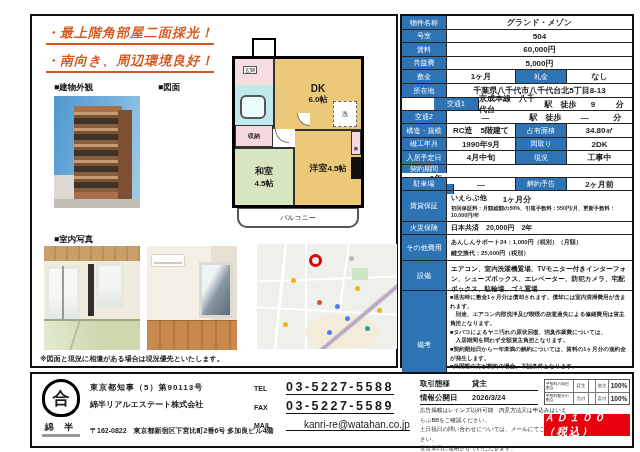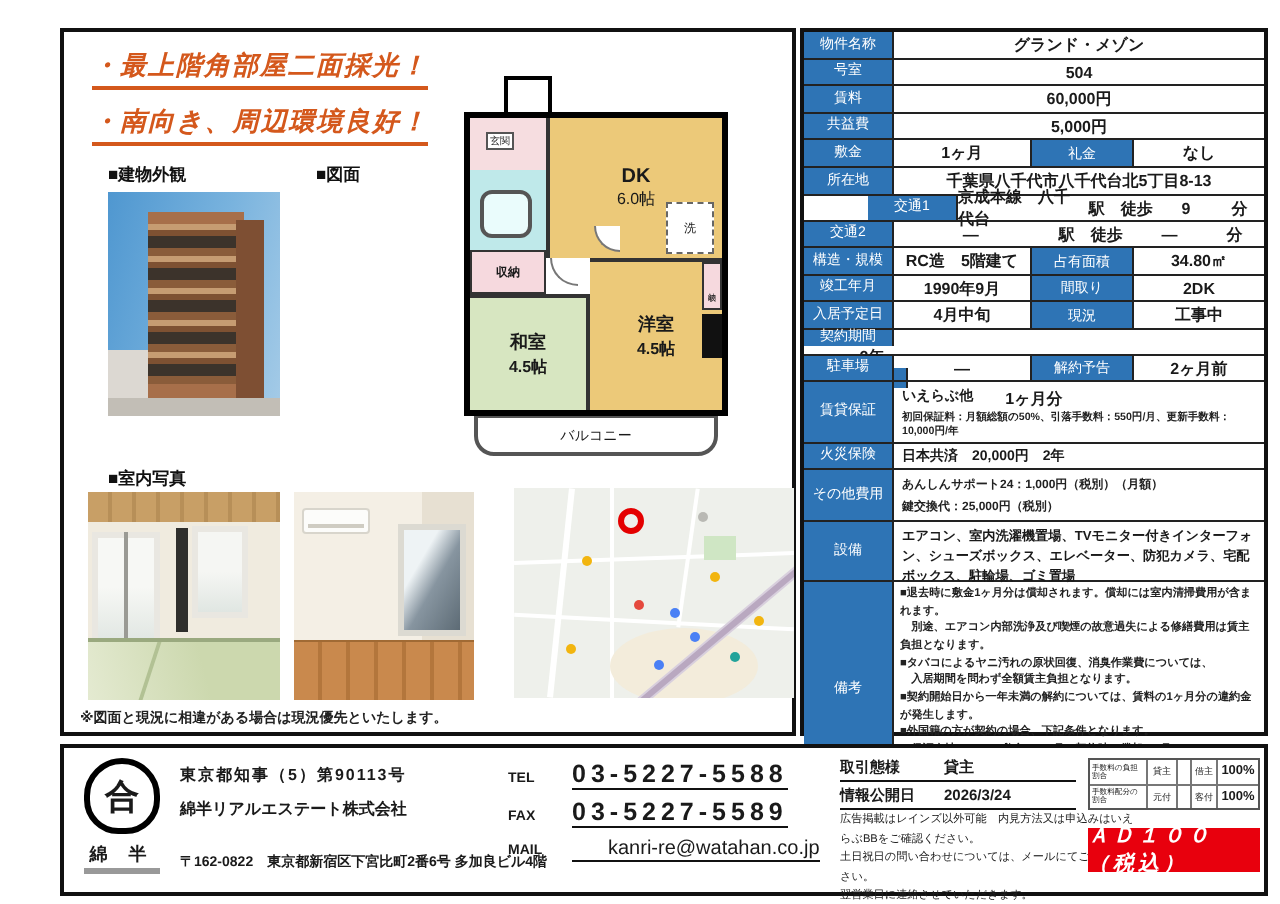--- a/index.html
+++ b/index.html
@@ -24,26 +24,26 @@
   .plan{left:200px;top:22px;width:132px;height:192px;}
   .plan-bump{left:20px;top:0;width:24px;height:20px;border:2px solid #000;border-bottom:none;background:#fff;}
   .plan-body{left:0;top:18px;width:132px;height:152px;border:3px solid #000;background:#fff;}
   .pb-genkan{left:0;top:0;width:38px;height:26px;background:#f6dde0;}
   .pb-genkan span{position:absolute;left:8px;top:7px;font-size:5px;border:1px solid #555;background:#fff;padding:0 1px;}
   .pb-bath{left:0;top:26px;width:38px;height:40px;background:#bfe9ea;}
   .pb-tub{left:5px;top:10px;width:26px;height:24px;border:2px solid #555;border-radius:6px;background:#eafcfc;}
   .pb-closet{left:0;top:66px;width:38px;height:22px;background:#f6d9de;font-size:6px;font-weight:bold;display:flex;align-items:center;justify-content:center;border:1px solid #333;}
   .pb-dk{left:38px;top:0;width:88px;height:70px;background:#ecc979;display:flex;flex-direction:column;align-items:center;justify-content:center;border-left:2px solid #333;}
   .pb-dk .rn{font-size:10px;font-weight:bold;}
-  .pb-dk .rs{font-size:8px;font-weight:normal;}
+  .pb-dk .rs{font-size:8px;font-weight:bold;}
   .pb-wash{left:98px;top:42px;width:24px;height:26px;background:#fff;border:1px dashed #666;display:flex;align-items:center;justify-content:center;font-size:6px;}
   .pb-washitsu{left:0;top:88px;width:60px;height:58px;background:#d7e6c1;display:flex;flex-direction:column;align-items:center;justify-content:center;border-top:2px solid #333;border-right:2px solid #333;}
   .pb-washitsu .rn,.pb-yoshitsu .rn{font-size:9px;font-weight:bold;}
   .pb-washitsu .rs,.pb-yoshitsu .rs{font-size:8px;font-weight:bold;}
-  .pb-yoshitsu{left:60px;top:70px;width:66px;height:76px;background:#ecc979;display:flex;flex-direction:column;align-items:center;justify-content:center;border-top:2px solid #333;}
+  .pb-yoshitsu{left:60px;top:70px;width:66px;height:76px;background:#ecc979;display:flex;align-items:center;justify-content:center;border-top:2px solid #333;}
   .pb-sideclo{left:116px;top:72px;width:10px;height:24px;background:#f6d9de;border:1px solid #333;writing-mode:vertical-rl;font-size:4px;display:flex;align-items:center;justify-content:center;}
   .pb-wallb{left:116px;top:98px;width:10px;height:22px;background:#111;}
   .arc{border:1px solid #777;border-top:none;border-right:none;border-radius:0 0 0 100%;background:#fff;}
   .plan-balcony{left:5px;top:170px;width:122px;height:20px;border:2px solid #555;border-top:1px solid #555;border-radius:0 0 10px 10px;display:flex;align-items:center;justify-content:center;font-size:7px;background:#fff;}
 
   
   .photo-tatami{left:12px;top:230px;width:96px;height:104px;background:#f0ebdf;overflow:hidden;}
   .tt-ceil{left:0;top:0;width:96px;height:15px;background:repeating-linear-gradient(90deg,#c89f66 0 10px,#b78f58 10px 12px);}
   .tt-win1{left:2px;top:20px;width:34px;height:60px;border:3px solid #e9e7e1;background:linear-gradient(#f7f8f5 45%,#dfe5e1);}
   .tt-win1b{left:18px;top:20px;width:2px;height:60px;background:#9a9a94;}

